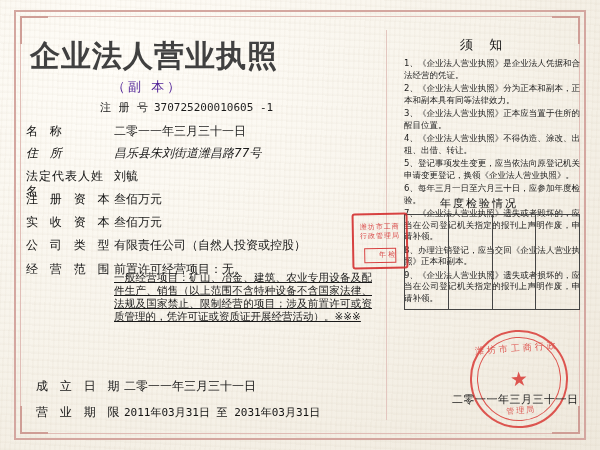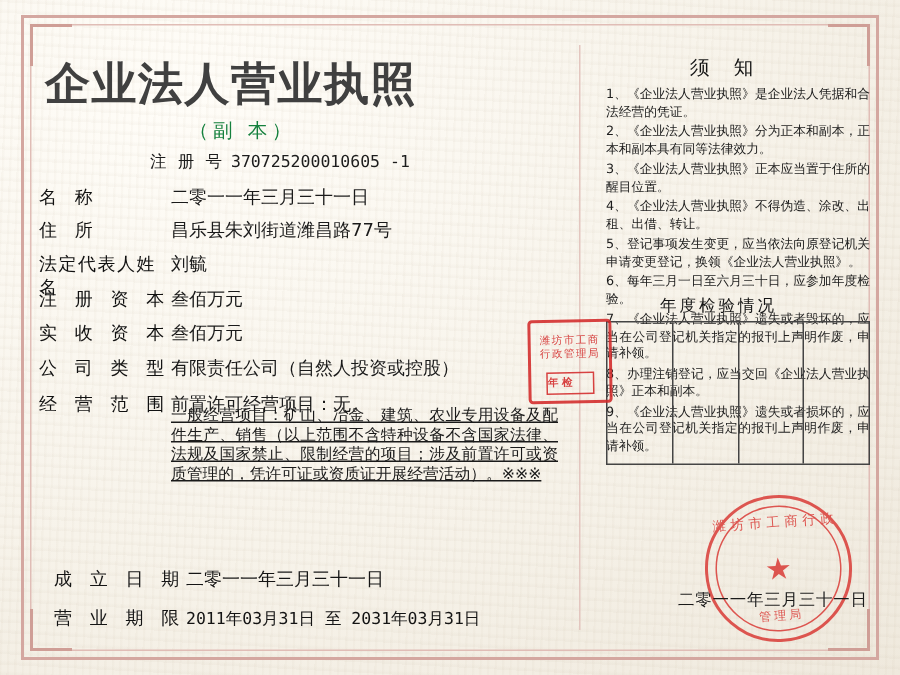--- a/index.html
+++ b/index.html
@@ -64,24 +64,24 @@
     width: 330px;
     font-size: 30px;
     font-weight: bold;
     letter-spacing: 1px;
     color: #404040;
     font-family: "DejaVu Sans", "Liberation Sans", sans-serif;
     white-space: nowrap;
   }
   .subtitle {
     position: absolute;
-    left: 126px;
+    left: 112px;
     top: 78px;
     font-size: 13px;
-    color: #15803d;
+    color: #4c1d95;
     letter-spacing: 3px;
   }
   .regline {
     position: absolute;
     left: 100px;
     top: 100px;
     font-size: 11px;
     color: #1c1c1c;
     letter-spacing: 0.5px;
     white-space: nowrap;
@@ -224,22 +224,21 @@
     padding-top: 4px;
     color: #d32a2a;
   }
   .seal-square .sq-bot {
     position: absolute;
     left: 10px; right: 10px; bottom: 4px;
     height: 13px;
     border: 1px solid #d32a2a;
     font-size: 7px;
     line-height: 13px;
-    text-align: left;
-    font-weight: bold;
+    text-align: right;
   }
 
   .seal-round {
     position: absolute;
     left: 470px;
     top: 330px;
     width: 94px;
     height: 94px;
     border: 2px solid #d8302c;
     border-radius: 50%;
@@ -306,21 +305,21 @@
   <div class="subtitle">（副  本）</div>
 
   <div class="regline">
     <span class="label">注 册 号</span>
     <span class="num">370725200010605 -1</span>
   </div>
 
   <div class="field" style="top:124px;">
     <span class="flabel">名    称</span><span class="fval">二零一一年三月三十一日</span>
   </div>
-  <div class="field" style="top:146px;">
+  <div class="field" style="top:146px;font-style:italic;">
     <span class="flabel">住    所</span><span class="fval">昌乐县朱刘街道潍昌路77号</span>
   </div>
   <div class="field" style="top:169px;">
     <span class="flabel tight">法定代表人姓名</span><span class="fval">刘毓</span>
   </div>
   <div class="field" style="top:192px;">
     <span class="flabel">注 册 资 本</span><span class="fval">叁佰万元</span>
   </div>
   <div class="field" style="top:215px;">
     <span class="flabel">实 收 资 本</span><span class="fval">叁佰万元</span>

